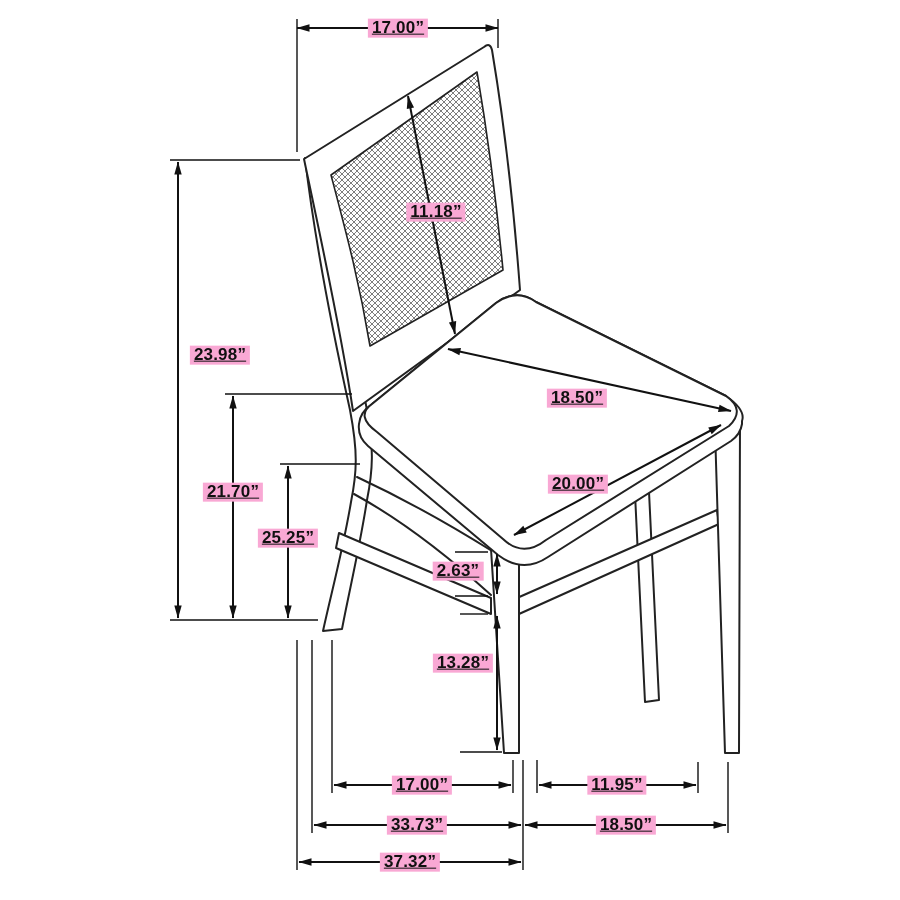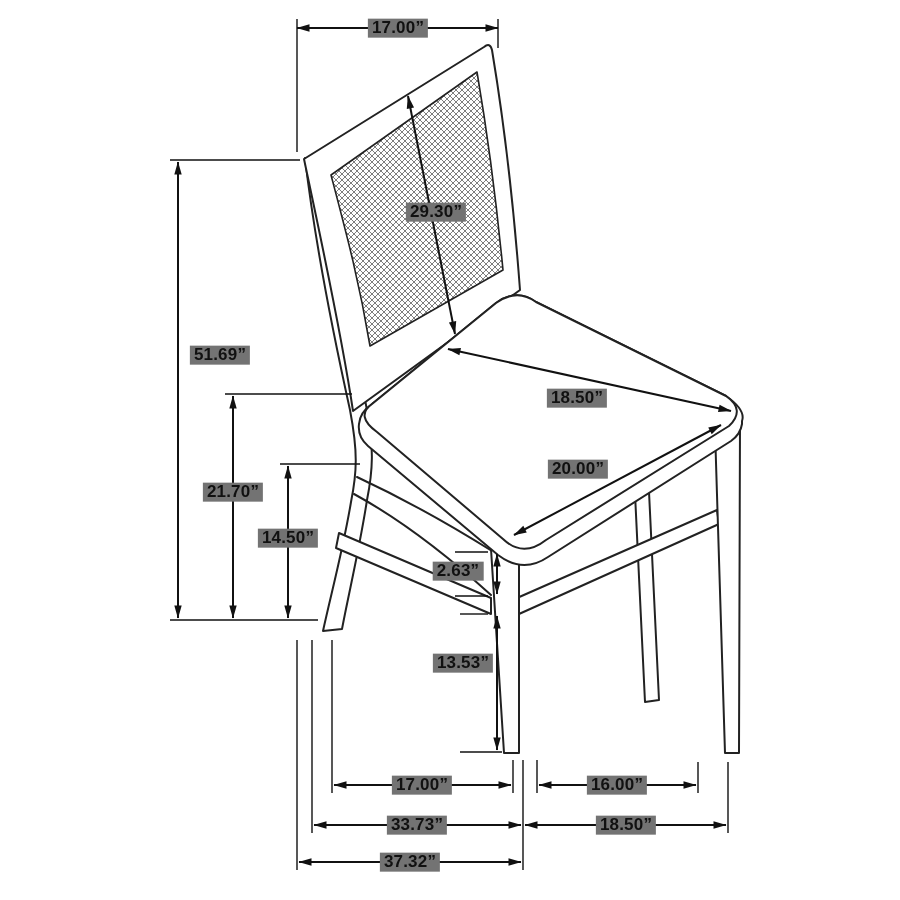--- a/index.html
+++ b/index.html
@@ -3,23 +3,23 @@
 <meta charset="utf-8">
 <style>
   html,body{margin:0;padding:0;background:#ffffff;}
   .stage{
     position:relative;width:900px;height:900px;background:#ffffff;
     font-family:"Liberation Sans",sans-serif;overflow:hidden;
   }
   .stage svg{position:absolute;left:0;top:0;}
   .dim-label{
     position:absolute;transform:translate(-50%,-50%);
-    background:#737373;padding:0 4px;
+    background:#f9a8d4;padding:0 4px;
     font-weight:bold;font-size:17px;color:#111;
-    white-space:nowrap;letter-spacing:.2px;line-height:1.1;
+    white-space:nowrap;letter-spacing:.2px;line-height:1.1;text-decoration:underline;
   }
 </style>
 </head>
 <body>
 
 <div class="stage">
 
   <svg width="900" height="900" viewBox="0 0 900 900">
     <defs>
       <pattern id="cane" width="6" height="6" patternUnits="userSpaceOnUse">
@@ -96,27 +96,27 @@
       <path d="M 497,616 L 497,750" marker-start="url(#arrow)" marker-end="url(#arrow)"></path>
       <path d="M 334,785 L 511,785" marker-start="url(#arrow)" marker-end="url(#arrow)"></path>
       <path d="M 539,785 L 696,785" marker-start="url(#arrow)" marker-end="url(#arrow)"></path>
       <path d="M 314,825 L 521,825" marker-start="url(#arrow)" marker-end="url(#arrow)"></path>
       <path d="M 525,825 L 726,825" marker-start="url(#arrow)" marker-end="url(#arrow)"></path>
       <path d="M 299,862 L 521,862" marker-start="url(#arrow)" marker-end="url(#arrow)"></path>
     </g>
   </svg>
 
   <span class="dim-label" style="left:398px;top:28px">17.00”</span>
-  <span class="dim-label" style="left:436px;top:212px">29.30”</span>
-  <span class="dim-label" style="left:220px;top:355px">51.69”</span>
+  <span class="dim-label" style="left:436px;top:212px">11.18”</span>
+  <span class="dim-label" style="left:220px;top:355px">23.98”</span>
   <span class="dim-label" style="left:233px;top:492px">21.70”</span>
-  <span class="dim-label" style="left:288px;top:538px">14.50”</span>
+  <span class="dim-label" style="left:288px;top:538px">25.25”</span>
   <span class="dim-label" style="left:577px;top:398px">18.50”</span>
-  <span class="dim-label" style="left:578px;top:469px">20.00”</span>
+  <span class="dim-label" style="left:578px;top:484px">20.00”</span>
   <span class="dim-label" style="left:458px;top:571px">2.63”</span>
-  <span class="dim-label" style="left:463px;top:663px">13.53”</span>
+  <span class="dim-label" style="left:463px;top:663px">13.28”</span>
   <span class="dim-label" style="left:422px;top:785px">17.00”</span>
-  <span class="dim-label" style="left:617px;top:785px">16.00”</span>
+  <span class="dim-label" style="left:617px;top:785px">11.95”</span>
   <span class="dim-label" style="left:417px;top:825px">33.73”</span>
   <span class="dim-label" style="left:626px;top:825px">18.50”</span>
   <span class="dim-label" style="left:410px;top:862px">37.32”</span>
 
 </div>
 
 </body></html>

